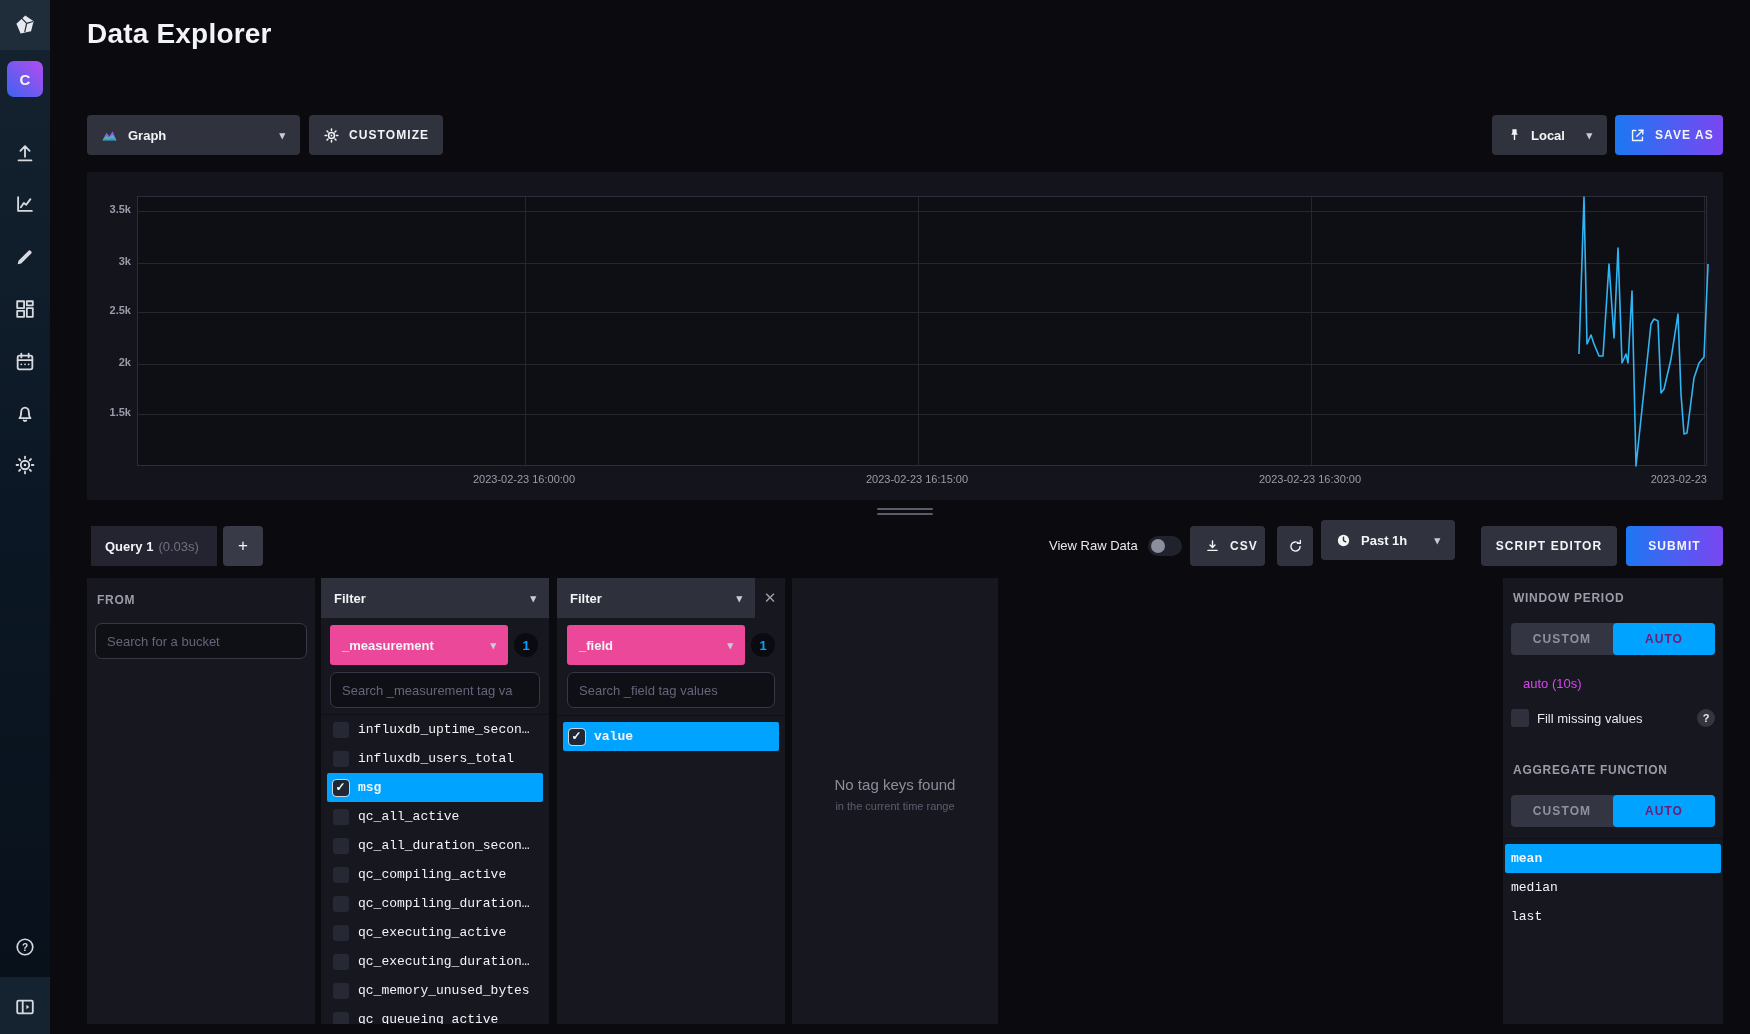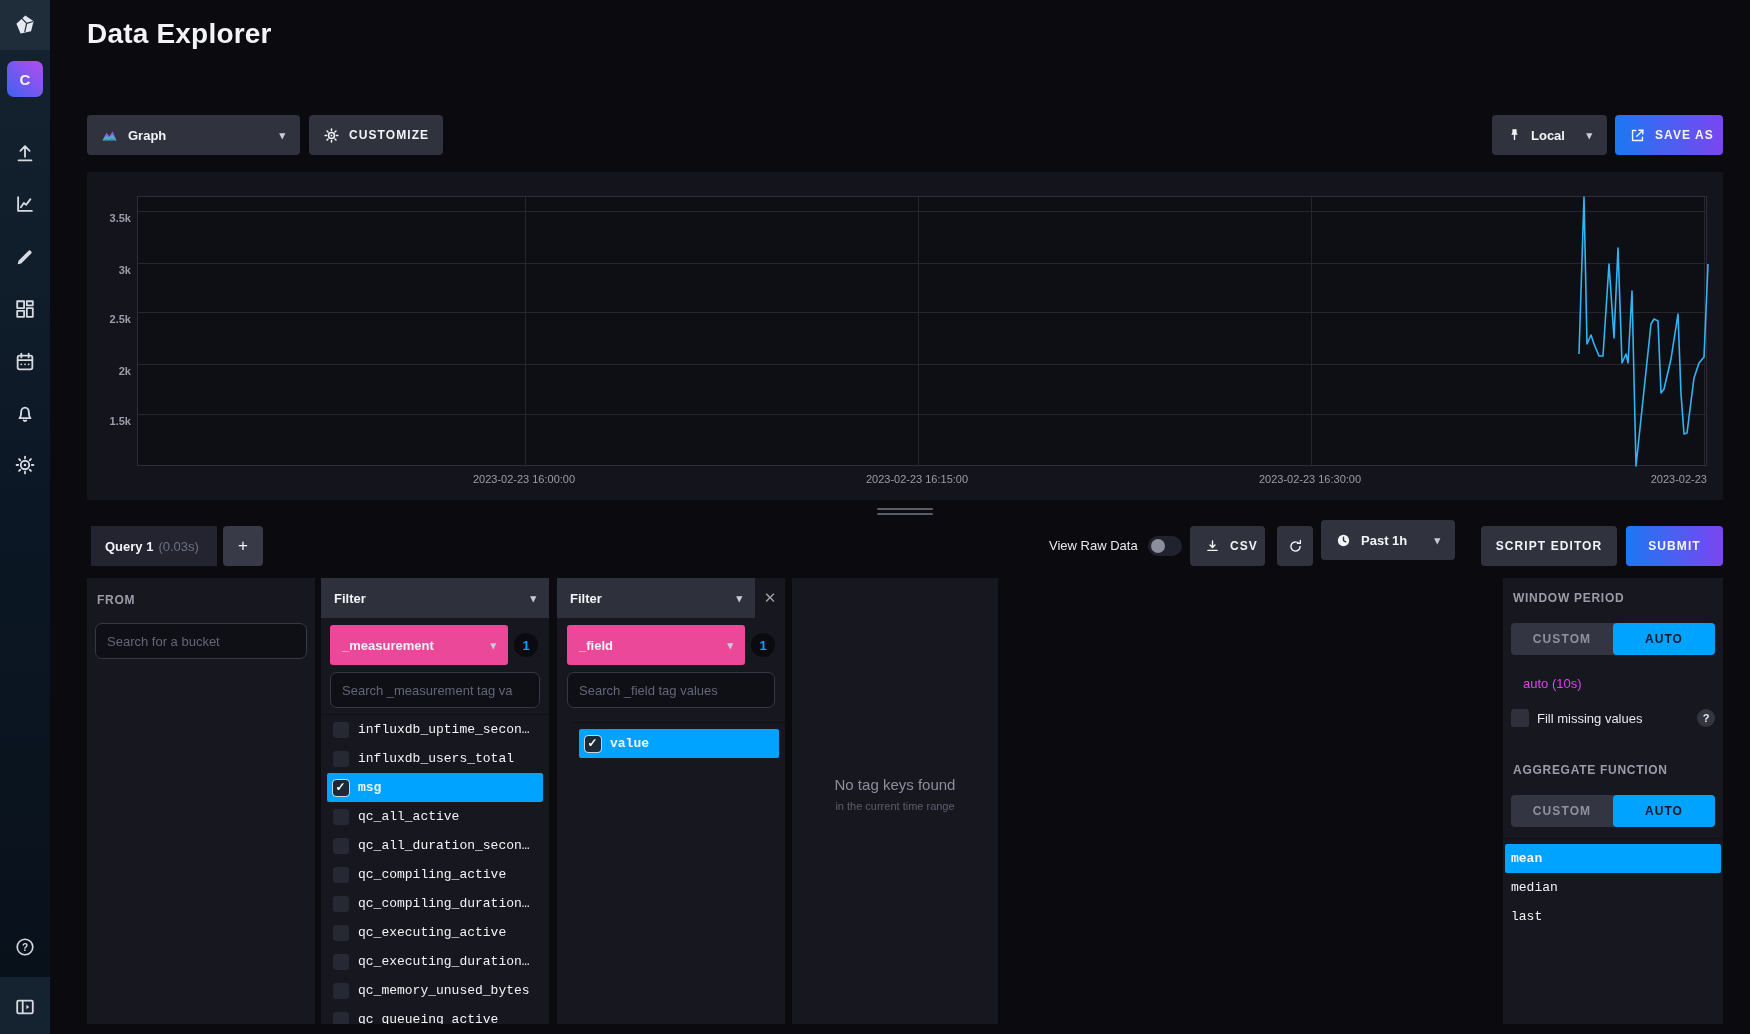--- a/index.html
+++ b/index.html
@@ -29,21 +29,21 @@
   .caret { color:#c9ccd6; font-size:11px; line-height:1; }
   .caret::after { content:"▾"; }
   .grad { background:linear-gradient(90deg,#1c78f2,#7a46f2); }
 
   
   .chart-panel { position:absolute; left:87px; top:172px; width:1636px; height:328px; background:#14141c; }
   .plot { position:absolute; left:50px; top:24px; width:1570px; height:270px; background:#0e0e15;
           border:1px solid #2d2d3a; }
   .gl-h { position:absolute; left:0; right:0; height:1px; background:#26262f; }
   .gl-v { position:absolute; top:0; bottom:0; width:1px; background:#26262f; }
-  .ytick { position:absolute; left:0; width:44px; text-align:right; font-size:11px; font-weight:bold; color:#9a9da9;margin-top:9px; }
+  .ytick { position:absolute; left:0; width:44px; text-align:right; font-size:11px; font-weight:bold; color:#9a9da9; }
   .xtick { position:absolute; top:301px; font-size:11px; color:#9a9da9; transform:translateX(-50%); white-space:nowrap; }
   .xtick.right { transform:none; }
   .plot svg { position:absolute; left:0; top:0; overflow:visible; }
   .drag-handle { position:absolute; left:877px; top:508px; width:56px; height:8px; cursor:row-resize; }
   .drag-handle i { display:block; height:2px; background:#5a5c67; border-radius:2px; margin-bottom:3px; }
 
   
   .qtab { position:absolute; left:91px; top:526px; width:126px; height:40px; background:#232430; border-radius:0;
           display:flex; align-items:center; padding:0 14px; gap:5px; font-size:13px; cursor:pointer; }
   .qtab b { font-weight:bold; }
@@ -81,21 +81,21 @@
   .row.checked .checkbox { background:#1e2935; outline:1px solid #cfd2da; }
   .row.checked .checkbox::after { content:"✓"; position:absolute; left:2.5px; top:0.5px; font-size:12px;
                                   font-weight:bold; color:#fff; font-family:"Liberation Sans",sans-serif; }
 
   .empty-title { position:absolute; left:0; right:0; top:198px; text-align:center; font-size:15px; color:#8b8e9b; }
   .empty-sub { position:absolute; left:0; right:0; top:222px; text-align:center; font-size:11px; color:#5b5e6e; }
 
   .seg { position:absolute; left:8px; width:204px; height:32px; background:#333543; border-radius:4px; display:flex; }
   .seg div { flex:1; display:flex; align-items:center; justify-content:center; font-size:12px; font-weight:bold;
              letter-spacing:.09em; color:#8e91a0; border-radius:4px; cursor:pointer; }
-  .seg div.active { background:#00a3ff; color:#0f172a; }
+  .seg div.active { background:#00a3ff; color:#701a75; }
   .dim-text { position:absolute; font-size:13px; color:#d946ef; }
   .fm-checkbox { position:absolute; width:18px; height:18px; border-radius:3px; background:#2e303b; cursor:pointer; }
   .fm-label { position:absolute; font-size:13px; color:#e8e9ee; }
   .help-badge { position:absolute; width:18px; height:18px; border-radius:50%; background:#33353f; color:#e8e9ee;
                 font-size:11px; font-weight:bold; display:flex; align-items:center; justify-content:center; cursor:pointer; }
   .agg-list .row { margin:0 2px; }
 </style>
 </head>
 <body>
 
@@ -369,21 +369,21 @@
     </div>
     <div class="close-x" style="left:204px;top:11px;"></div>
     <div class="dd-small" style="left:10px;top:47px;width:178px;">
       <span>_field</span>
       <span class="caret"></span>
     </div>
     <div class="badge" style="left:194px;top:55px;">1</div>
     <div class="search-box" style="left:10px;top:94px;width:208px;">
       <input placeholder="Search _field tag values" style="">
     </div>
-    <div class="list" style="top:144px;padding-top:6px;margin-left:16px;">
+    <div class="list" style="top:137px;padding-top:6px;">
 
         <div class="row selected checked">
           <span class="checkbox"></span>
           <span class="row-label">value</span>
         </div>
       </div>
   </section>
 
   <section class="panel" style="left:792px;width:206px;">
     <div class="empty-title">No tag keys found</div>

